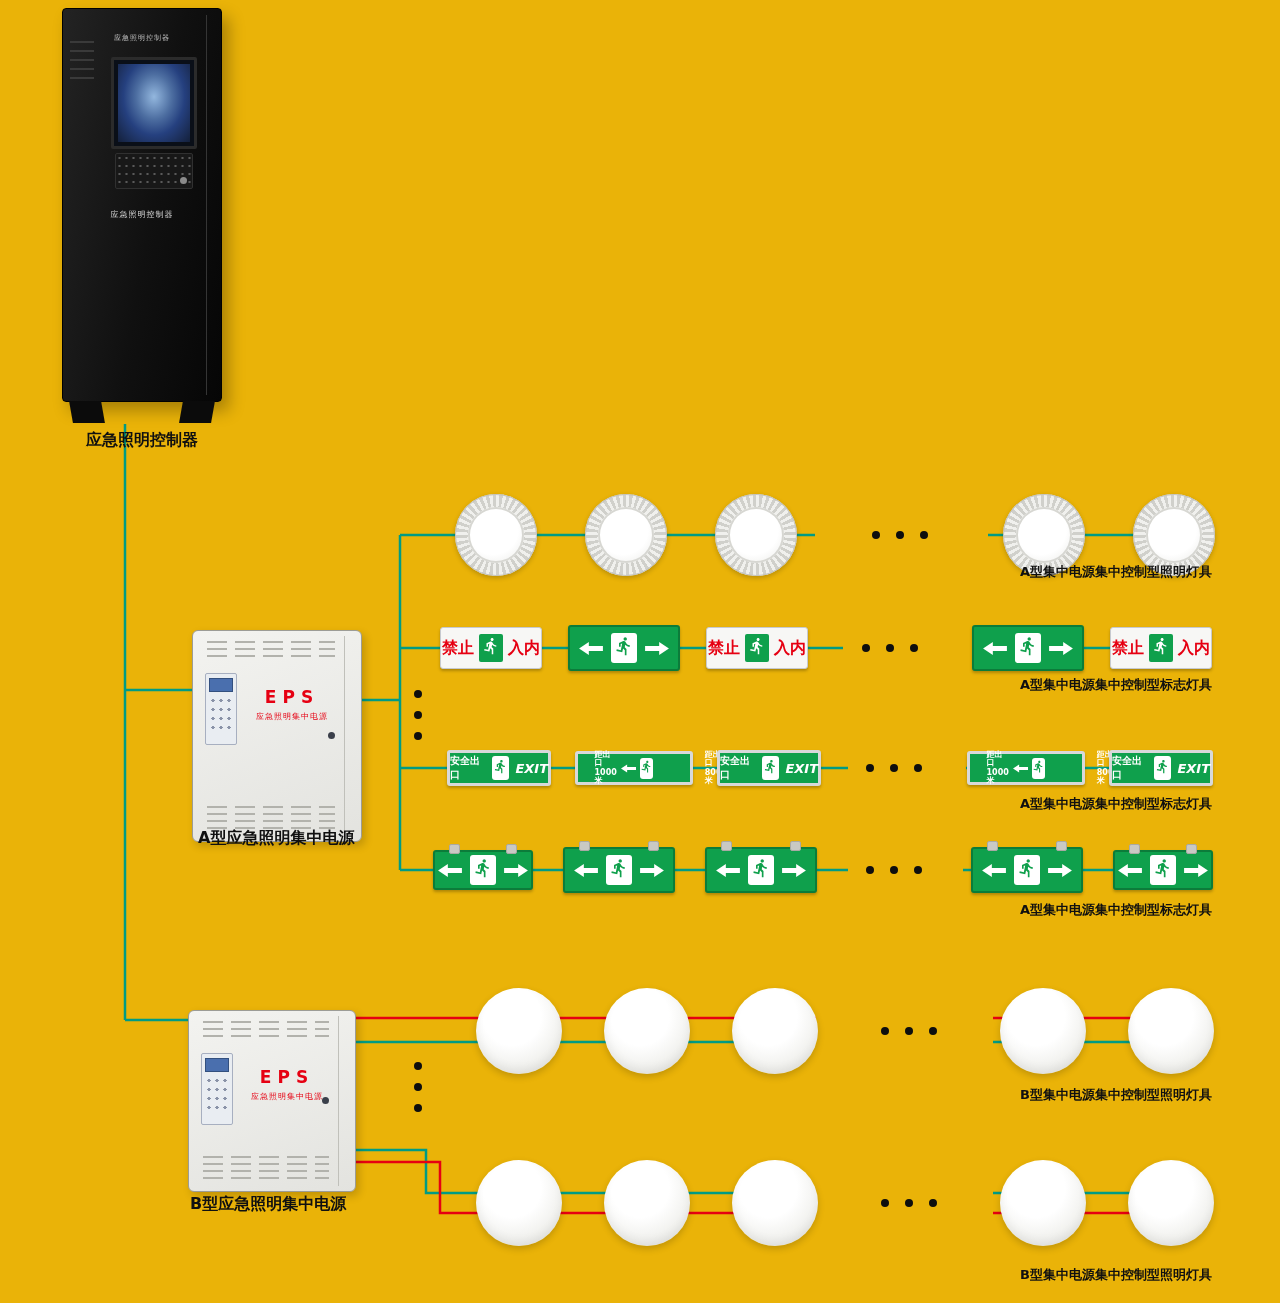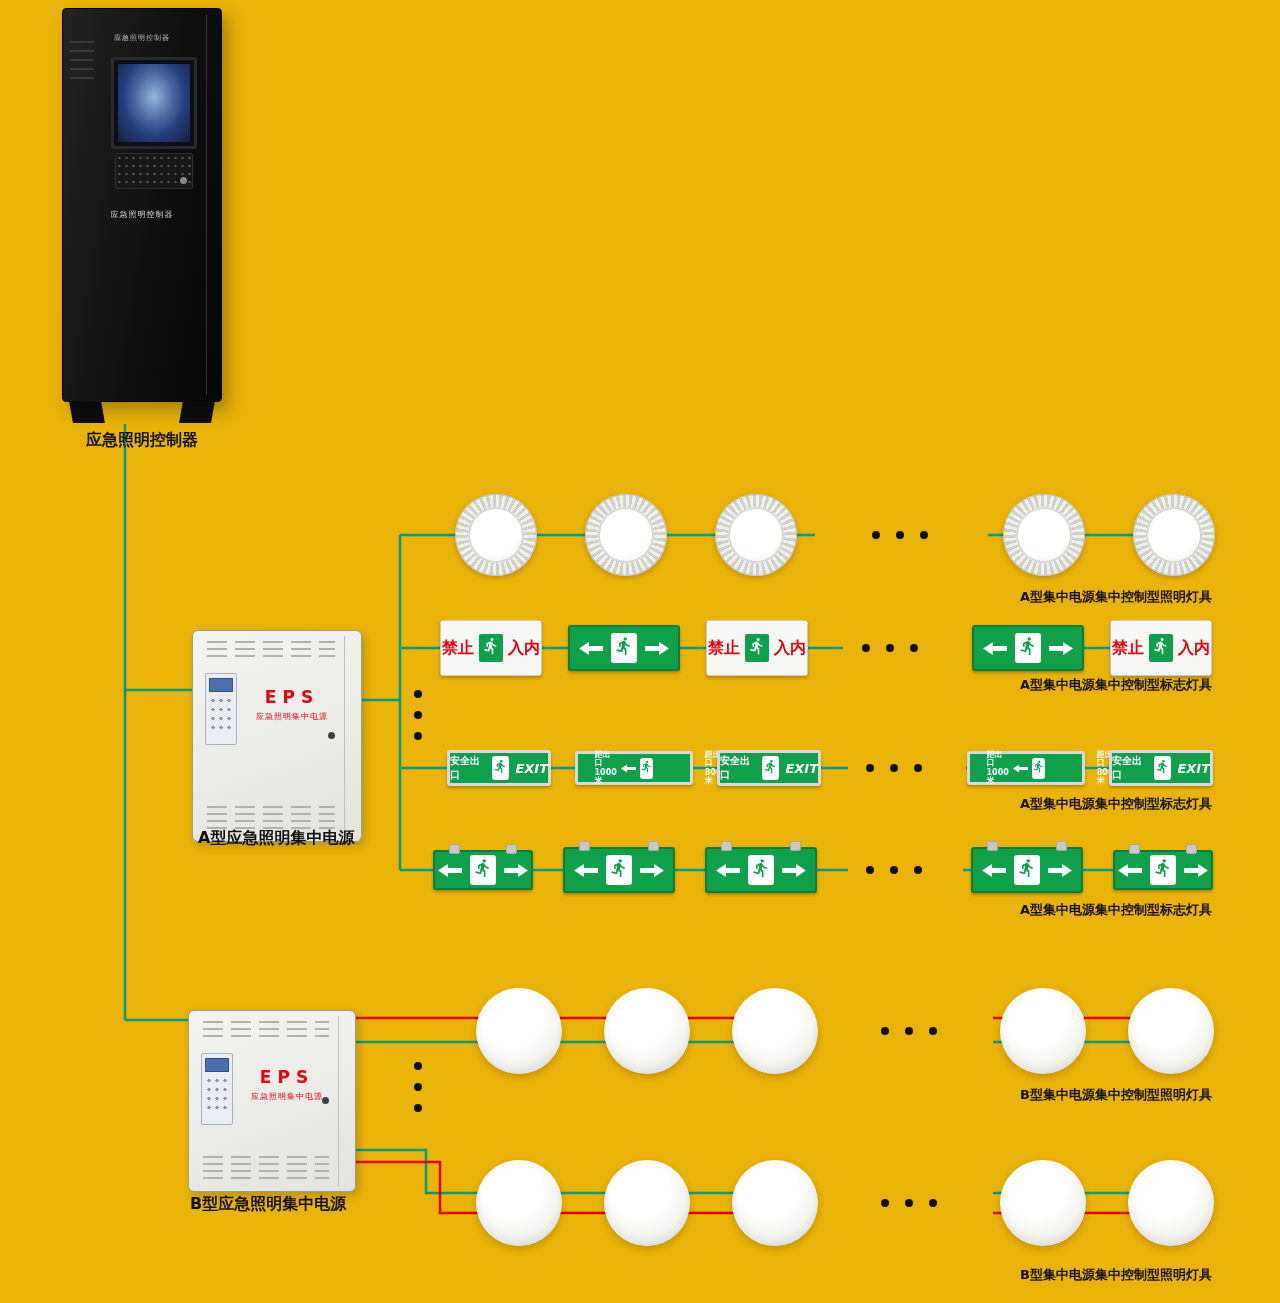--- a/index.html
+++ b/index.html
@@ -51,21 +51,21 @@
   .eps-title{color:var(--red);font-weight:bold;font-size:17px;letter-spacing:6px;}
   .eps-sub{color:var(--red);font-size:8px;margin-top:4px;letter-spacing:1px;}
   .lock{position:absolute;right:26px;top:48%;width:7px;height:7px;border-radius:50%;background:#3a3f4a;}
 
   
   .main-label{position:absolute;z-index:3;font-weight:bold;font-size:16px;}
   #lbl-controller{left:86px;top:430px;}
   #lbl-eps-a{left:198px;top:828px;}
   #lbl-eps-b{left:190px;top:1194px;}
   .row-label{position:absolute;z-index:3;right:68px;font-size:13px;font-weight:bold;text-align:right;}
-  #rlbl-0{top:588px;margin-left:8px;} #rlbl-1{top:676px;} #rlbl-2{top:795px;}
+  #rlbl-0{top:563px;margin-left:8px;} #rlbl-1{top:676px;} #rlbl-2{top:795px;}
   #rlbl-3{top:901px;} #rlbl-4{top:1086px;} #rlbl-5{top:1266px;}
 
   
   .row{position:absolute;z-index:2;display:flex;align-items:center;}
   .row1{left:455px;top:492px;width:760px;height:86px;gap:48px;}
   .row2{left:440px;top:624px;width:772px;height:48px;gap:26px;}
   .row3{left:447px;top:748px;width:766px;height:40px;gap:24px;}
   .row4{left:433px;top:845px;width:780px;height:50px;gap:30px;}
   .row5{left:476px;top:988px;width:738px;height:86px;gap:42px;}
   .row6{left:476px;top:1160px;width:738px;height:86px;gap:42px;}
@@ -81,21 +81,21 @@
      box-shadow:0 2px 5px rgba(0,0,0,.22),inset 0 0 0 1px #c4c4bf;}
   .dl-inner{position:absolute;inset:13px;border-radius:50%;
      background:radial-gradient(circle at 45% 40%,#ffffff 55%,#e8e8e4);
      box-shadow:inset 0 0 0 2px #d7d7d2;}
   .panel-light{width:86px;height:86px;border-radius:50%;flex:0 0 auto;
      background:radial-gradient(circle at 42% 33%,#ffffff 38%,#f2f2ef 65%,#dcdcd8 100%);
      box-shadow:0 3px 7px rgba(0,0,0,.18),inset 0 -5px 9px rgba(0,0,0,.05);}
 
   .sign{display:flex;align-items:center;justify-content:center;flex:0 0 auto;
         border-radius:3px;box-shadow:0 2px 3px rgba(0,0,0,.25);box-sizing:border-box;position:relative;}
-  .no-entry{width:102px;height:56px;background:#f7f7f5;border:1px solid #c7cacf;gap:5px;}
+  .no-entry{width:102px;height:42px;background:#f7f7f5;border:1px solid #c7cacf;gap:5px;}
   .ne-txt{color:var(--red);font-weight:bold;font-size:16px;}
   .ne-pict{width:24px;height:28px;background:var(--green);border-radius:2px;
            display:flex;align-items:center;justify-content:center;}
   .ne-pict .man svg{width:18px;height:18px;}
   .exit-arrows{width:112px;height:46px;background:var(--green);border:2px solid #0b7c3a;gap:8px;}
   .exit-arrows.sm{width:100px;height:40px;}
   .man-box{width:26px;height:30px;background:#fff;border-radius:3px;color:var(--green);
            display:flex;align-items:center;justify-content:center;}
   .man-box svg{width:20px;height:22px;}
   .man-box.sm{width:20px;height:24px;} .man-box.sm svg{width:15px;height:17px;}

